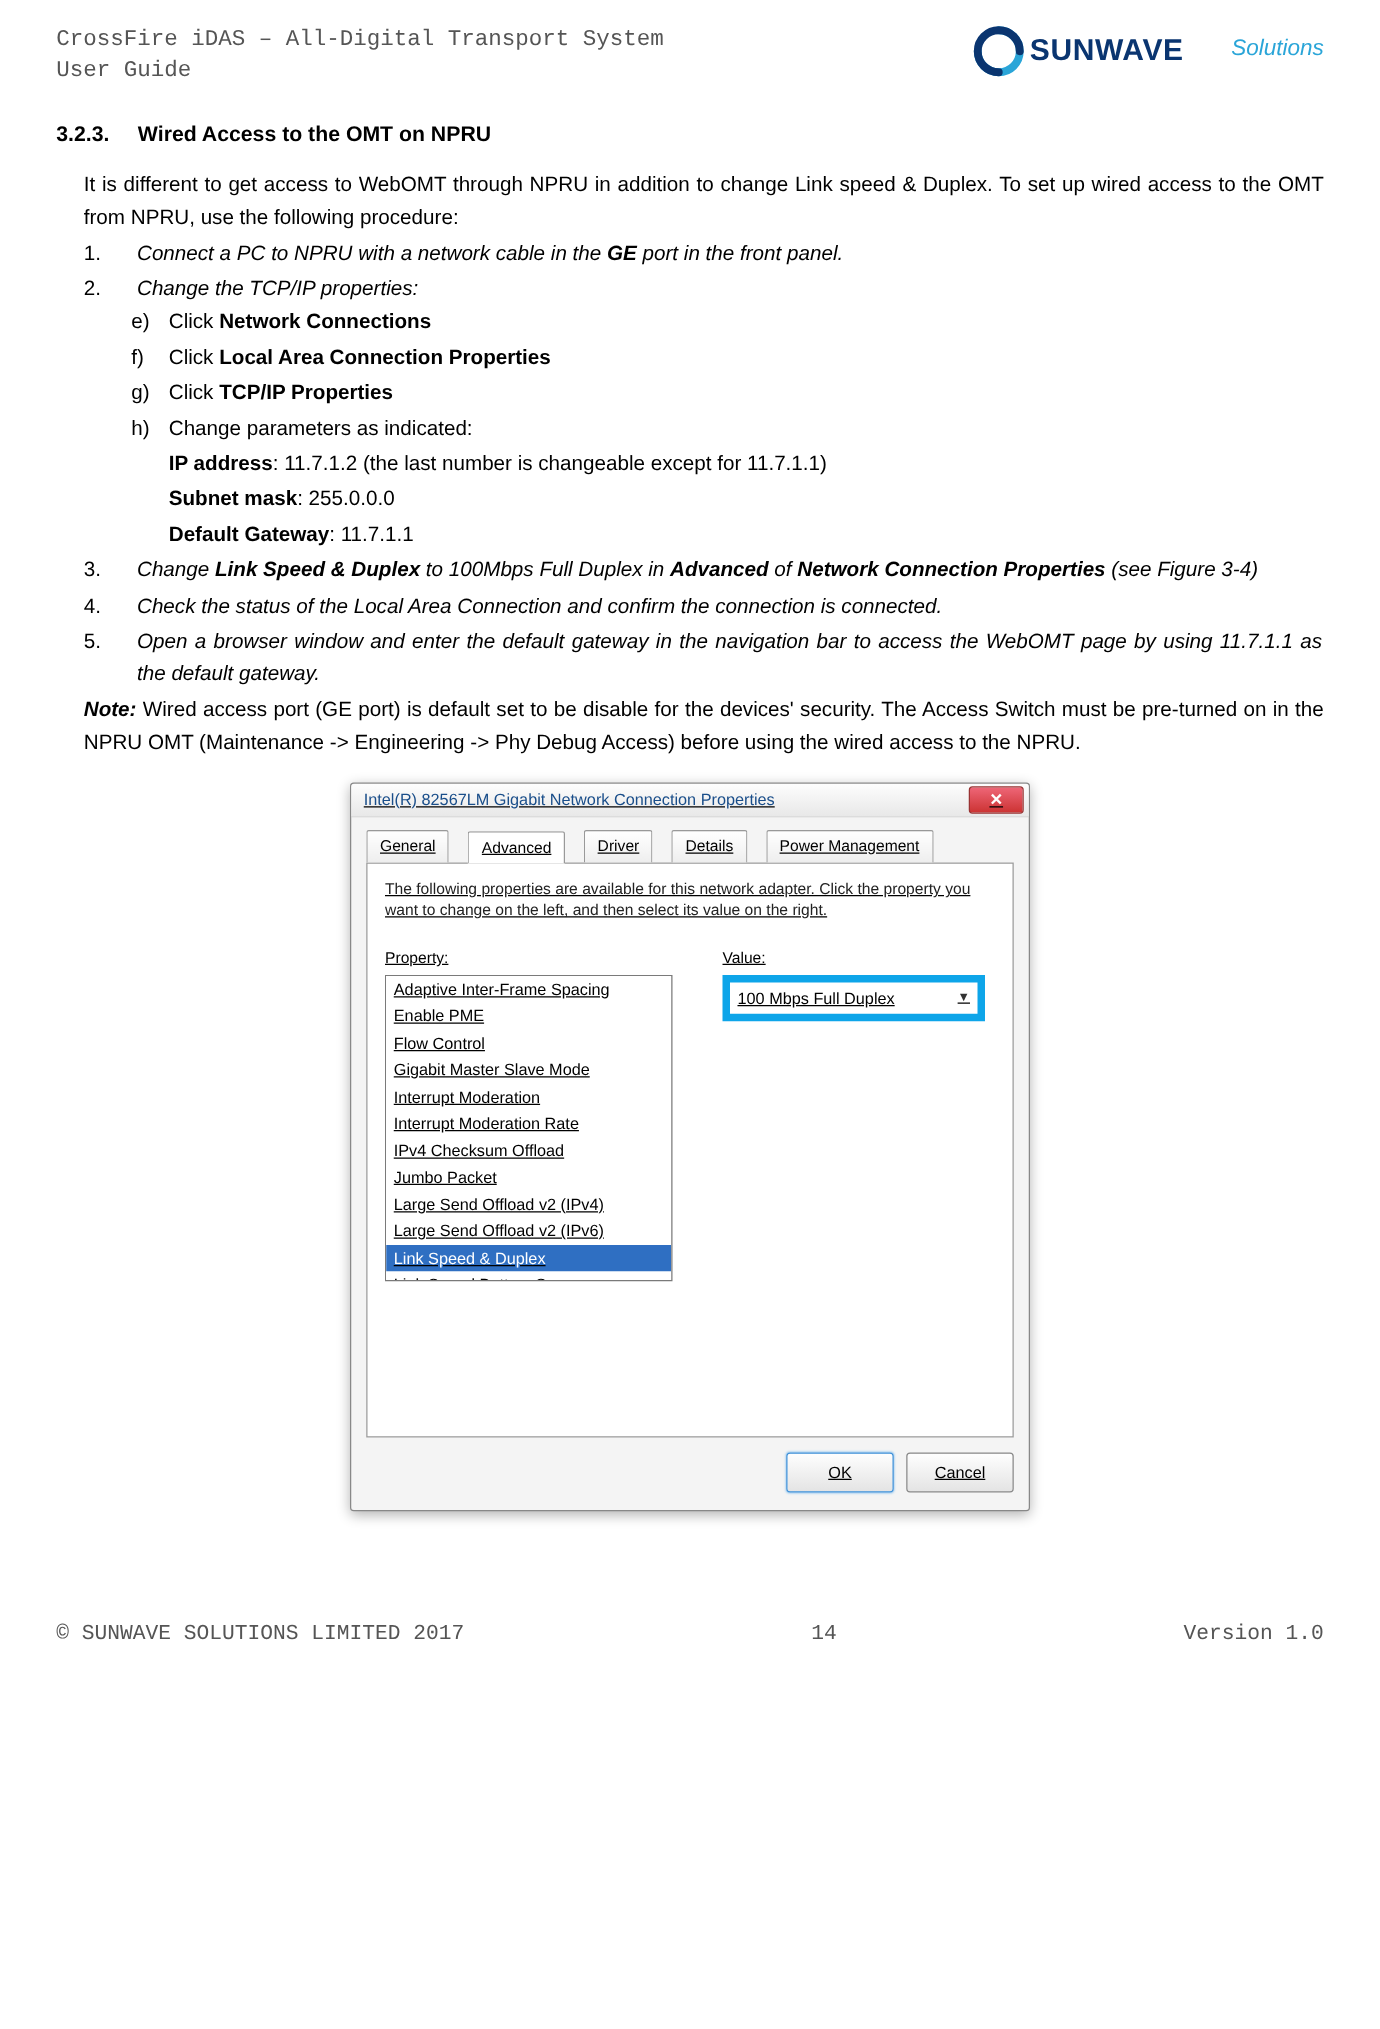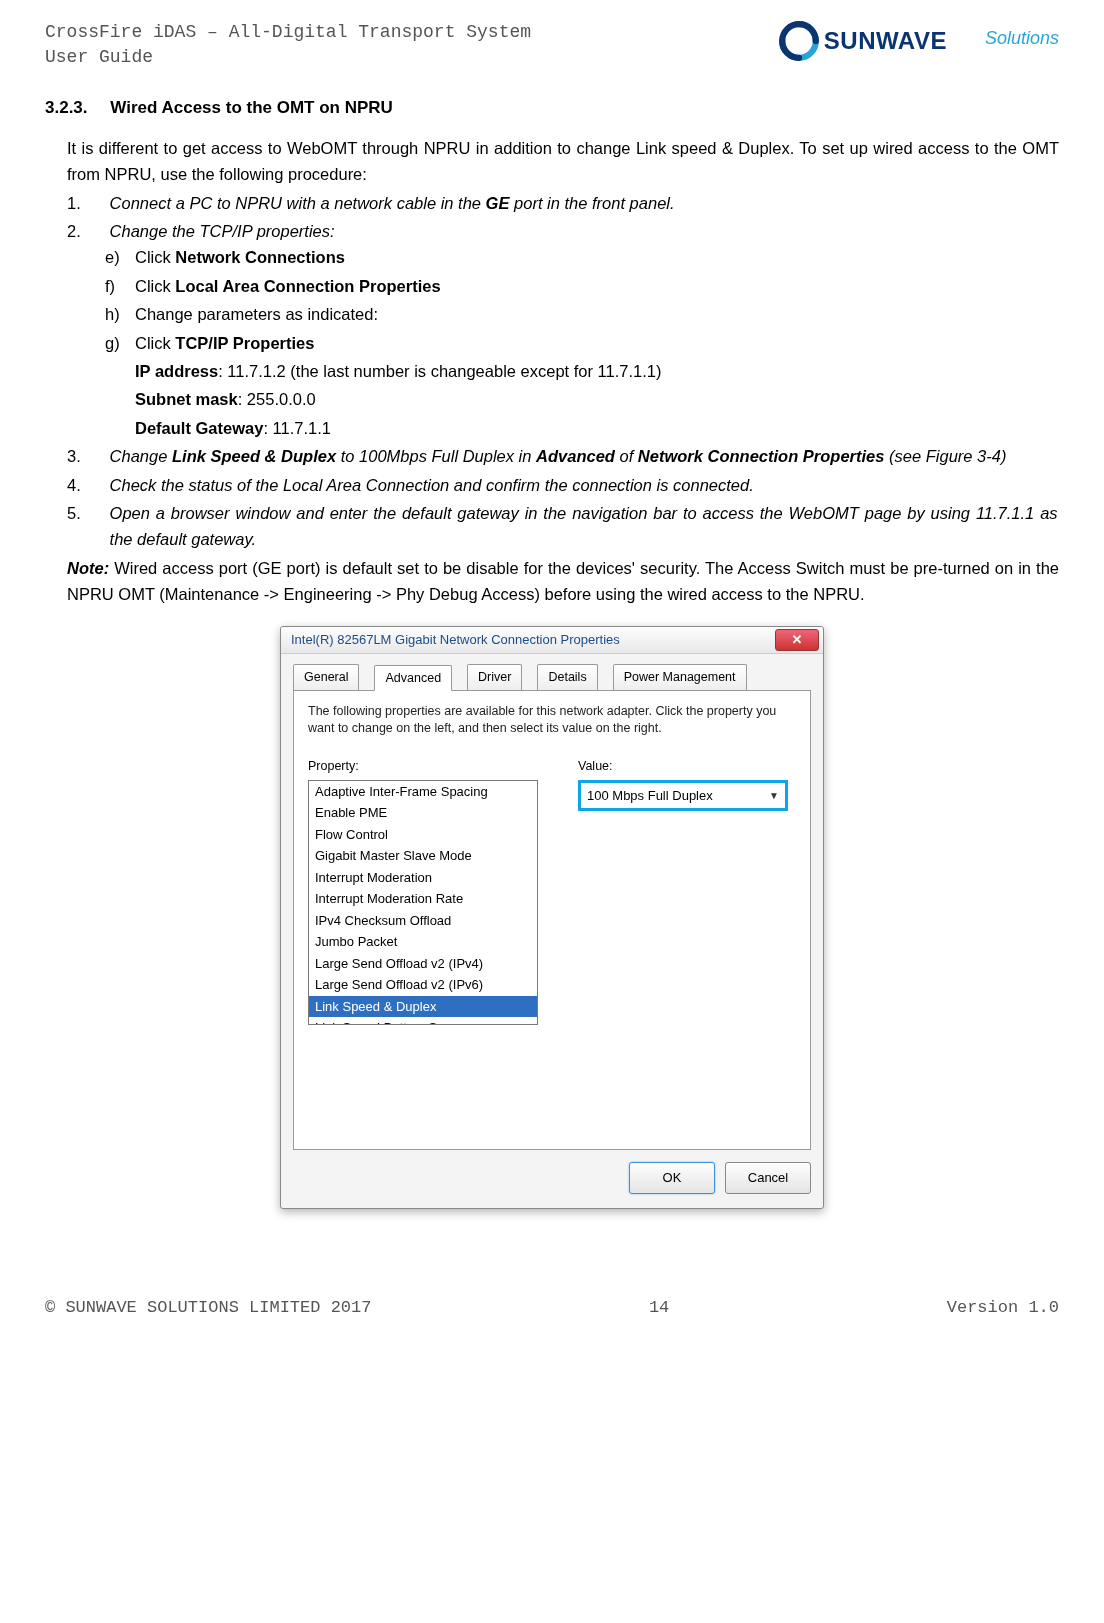--- a/index.html
+++ b/index.html
@@ -82,20 +82,21 @@
     .dialog {
       width: 544px;
       margin: 0 auto;
       background: #f4f4f4;
       border: 1px solid #888;
       border-radius: 3px;
       box-shadow: 0 3px 10px rgba(0,0,0,0.3);
       text-align: left;
       font-family: 'Segoe UI', Tahoma, sans-serif;
       font-size: 13px;
+      text-decoration: underline;
     }
     .titlebar {
       display: flex;
       justify-content: space-between;
       align-items: center;
       background: linear-gradient(#fdfdfd, #e8e8e8);
       border-bottom: 1px solid #ccc;
       padding: 2px 4px 2px 10px;
       border-radius: 3px 3px 0 0;
     }
@@ -155,21 +156,21 @@
       padding: 0;
     }
     .listbox-item {
       padding: 1px 6px;
       white-space: nowrap;
       cursor: default;
     }
     .listbox-item.selected { background: #2f6fc2; color: #fff; }
     .value-select {
       width: 210px;
-      border: 3px solid #0ea5e9;
+      border: 6px solid #0ea5e9;
       padding: 3px 6px;
       font-size: 13px;
       background: #fff;
       display: flex;
       justify-content: space-between;
       align-items: center;
     }
     .dropdown-arrow { font-size: 10px; color: #333; }
     .dlg-buttons {
       display: flex;
@@ -238,22 +239,22 @@
       <span class="list-content">
         <span>Connect a PC to NPRU with a network cable in the </span><b>GE</b><span> port in the front panel.</span>
       </span>
     </li>
     <li>
       <span class="list-num">2.</span>
       <span class="list-content">Change the TCP/IP properties:</span>
       <ul class="sub-list">
         <li><span class="sub-ltr">e)</span><span><span>Click </span><b>Network Connections</b></span></li>
         <li><span class="sub-ltr">f)</span><span><span>Click </span><b>Local Area Connection Properties</b></span></li>
+        <li><span class="sub-ltr">g)</span><span><span>Click </span><b>TCP/IP Properties</b></span></li>
         <li><span class="sub-ltr">h)</span><span>Change parameters as indicated:</span></li>
-        <li><span class="sub-ltr">g)</span><span><span>Click </span><b>TCP/IP Properties</b></span></li>
       </ul>
       <div class="param-lines">
         <div><b>IP address</b><span>: 11.7.1.2 (the last number is changeable except for 11.7.1.1)</span></div>
         <div><b>Subnet mask</b><span>: 255.0.0.0</span></div>
         <div><b>Default Gateway</b><span>: 11.7.1.1</span></div>
       </div>
     </li>
     <li>
       <span class="list-num">3.</span>
       <span class="list-content">

